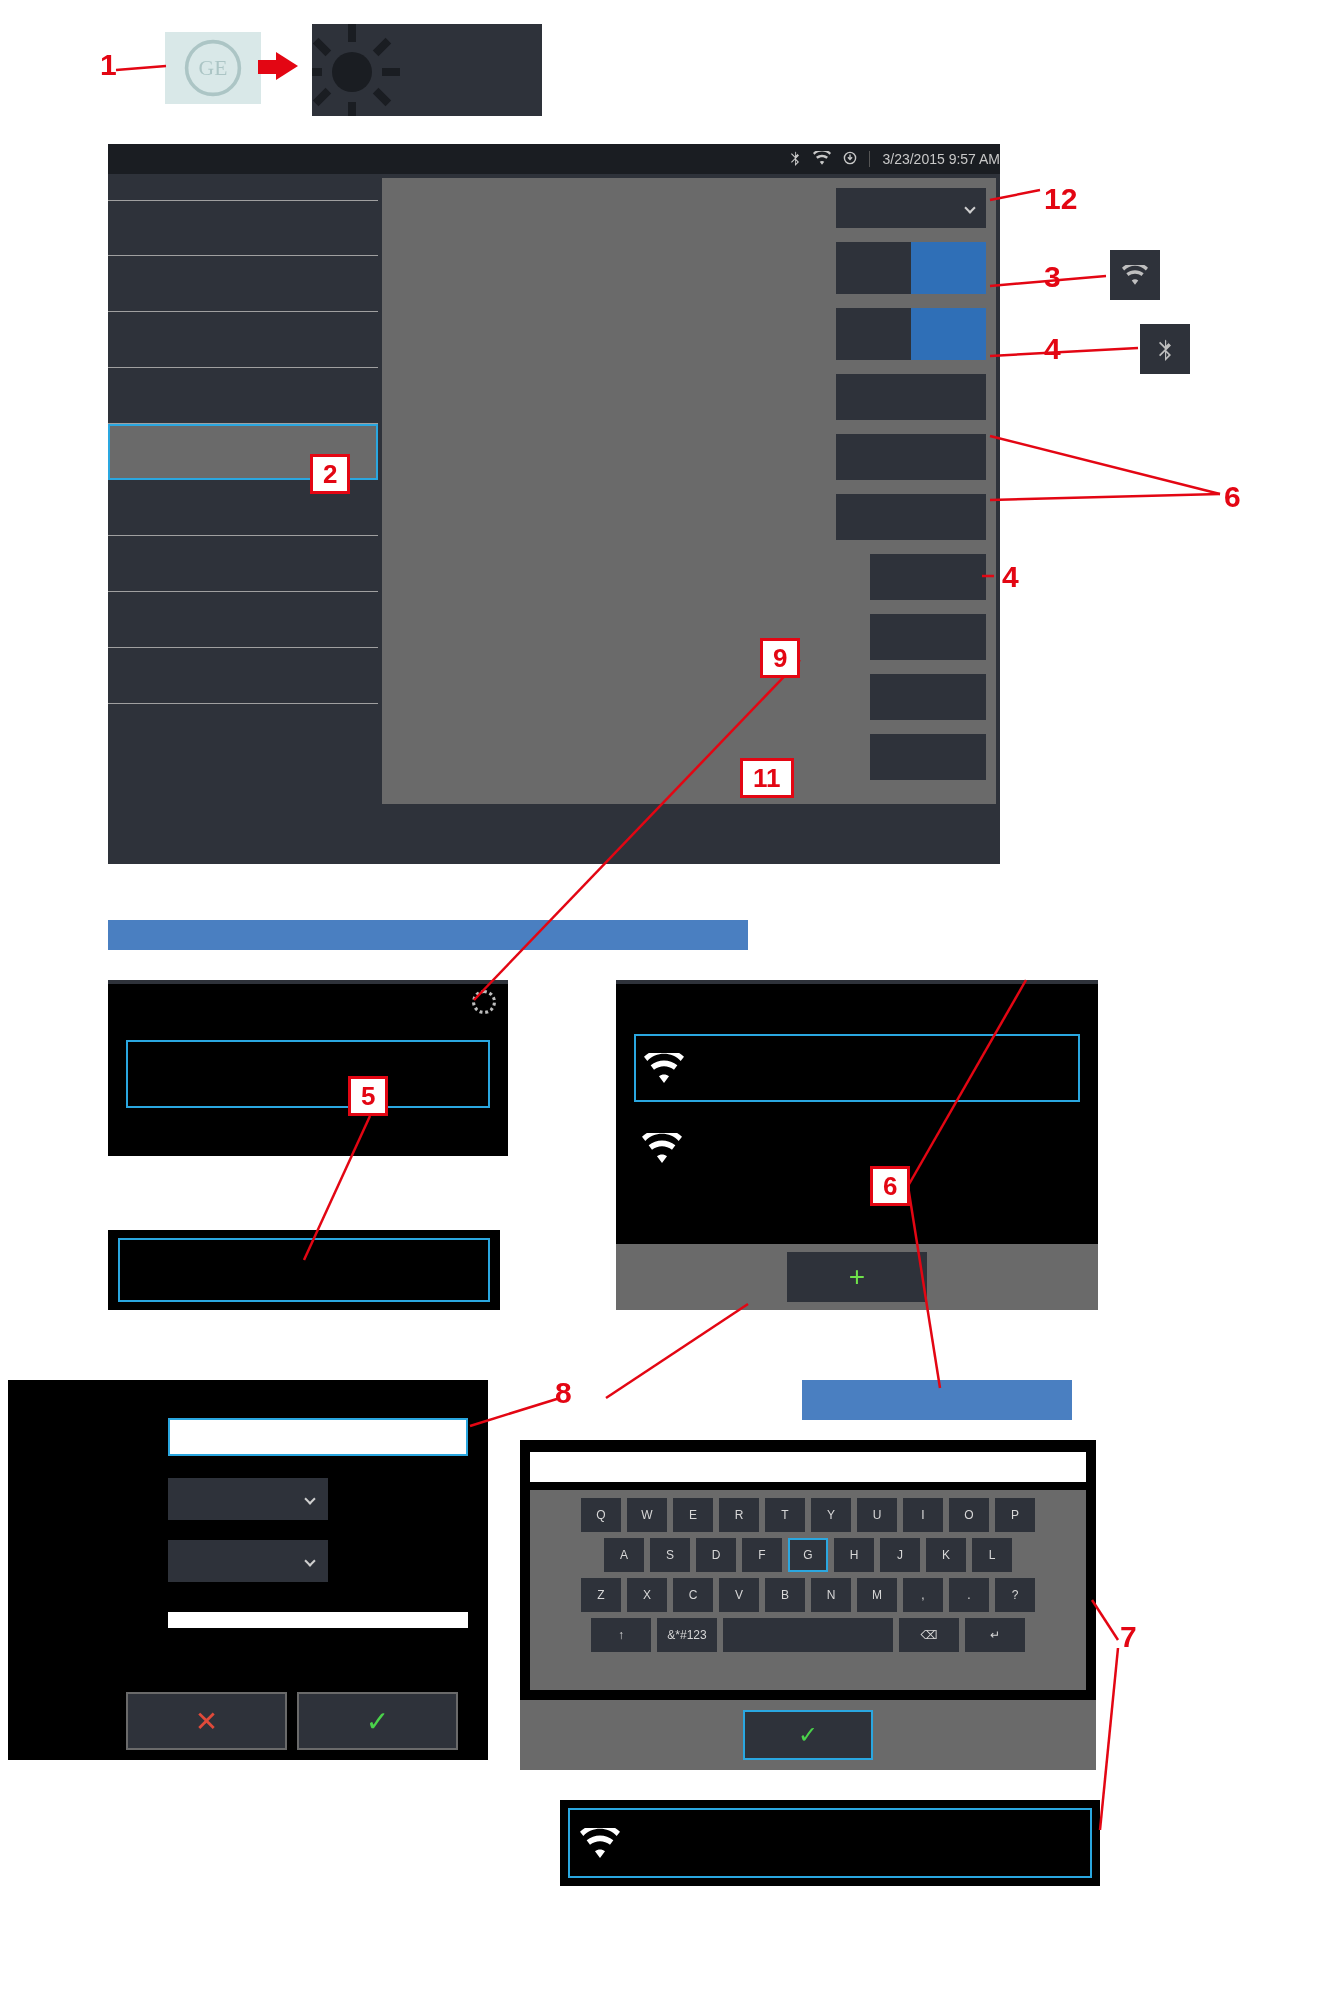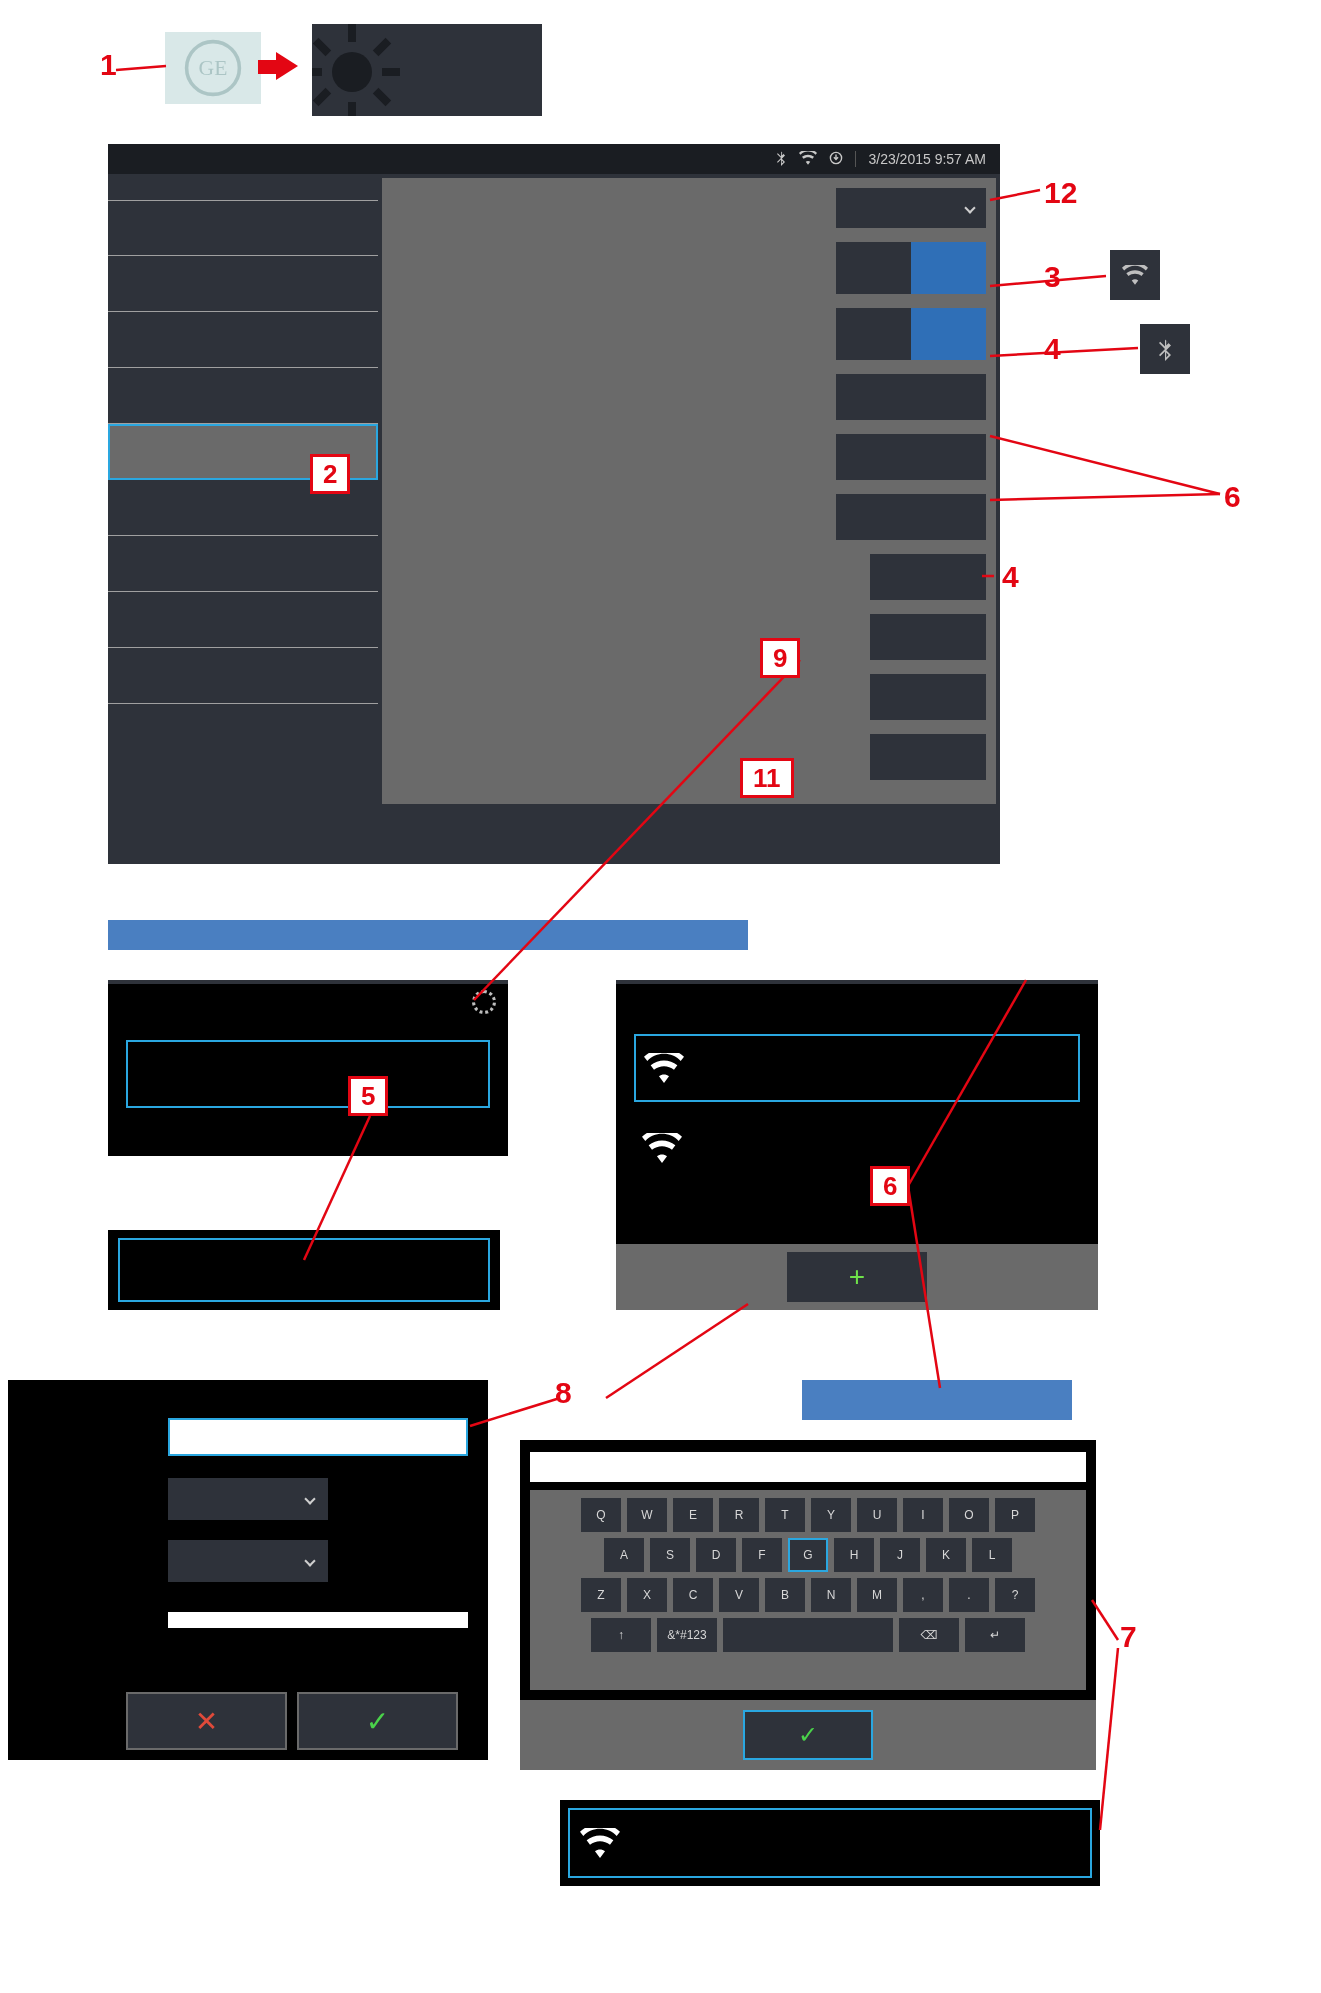--- a/index.html
+++ b/index.html
@@ -68,21 +68,21 @@
   .settings-window {
     position: absolute;
     top: 144px; left: 108px;
     width: 892px; height: 720px;
     background: #2e323a;
   }
   .statusbar {
     height: 30px;
     background: #1a1d22;
     display: flex; justify-content: flex-end; align-items: center;
-    gap: 12px; padding-right: 14px;
+    gap: 12px; padding-right: 0;
     color: #c8c8c8; font-size: 14px;
   }
   .statusbar .divider { width: 1px; height: 16px; background: #555; }
   .settings-body {
     display: flex; height: calc(100% - 30px);
   }
   .settings-sidebar {
     width: 270px;
     background: #2e323a;
   }
@@ -287,21 +287,21 @@
     width:8px; height:8px; transform:rotate(-45deg);
   }
   .wifi-svg { fill:#fff; }
 </style>
 </head>
 <body>
 
 <div class="canvas">
 
   <div class="label" style="top:48px;left:100px;">1</div>
-  <div class="label" style="top:176px;left:1044px;">12</div>
+  <div class="label" style="top:182px;left:1044px;">12</div>
   <div class="label" style="top:260px;left:1044px;">3</div>
   <div class="label" style="top:332px;left:1044px;">4</div>
   <div class="label" style="top:480px;left:1224px;">6</div>
   <div class="label" style="top:560px;left:1002px;">4</div>
   <div class="label" style="top:1376px;left:555px;">8</div>
   <div class="label" style="top:1620px;left:1120px;">7</div>
 
   <div class="label" style="top:456px;left:310px;"><span class="label-box">2</span></div>
   <div class="label" style="top:1078px;left:348px;"><span class="label-box">5</span></div>
   <div class="label" style="top:1168px;left:870px;"><span class="label-box">6</span></div>

